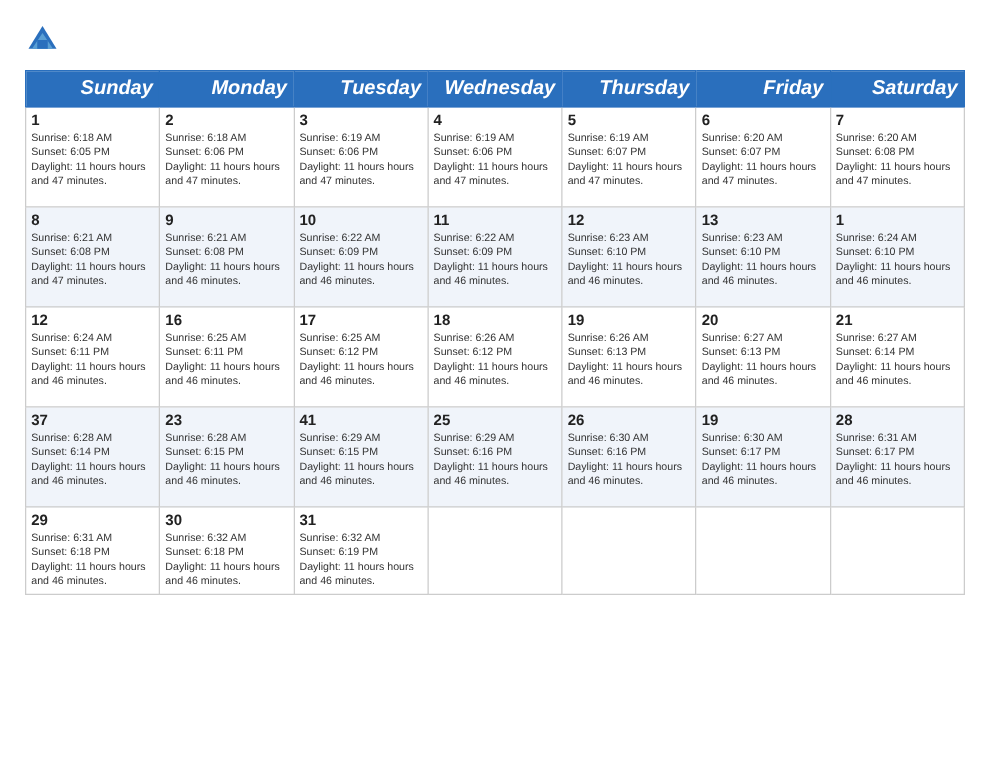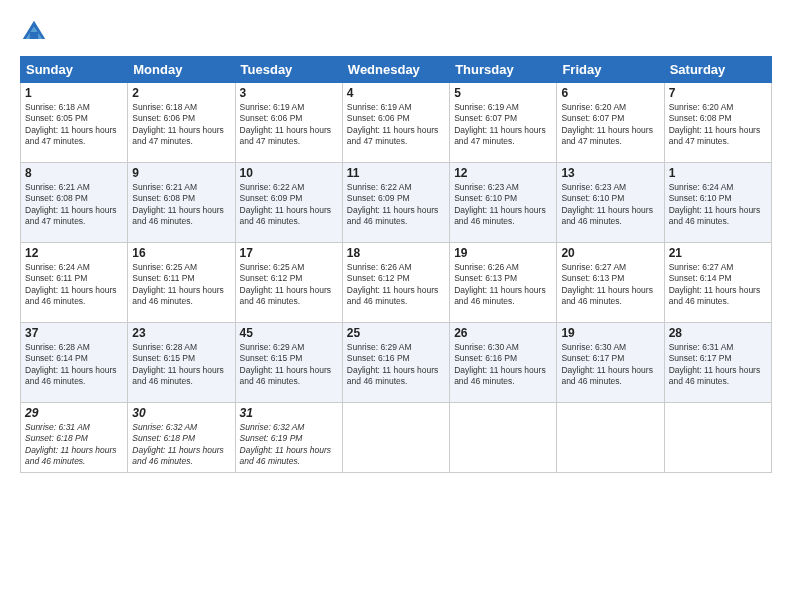--- a/index.html
+++ b/index.html
@@ -55,25 +55,26 @@
       margin-top: 2px;
     }
     .calendar {
       width: 100%;
       border-collapse: collapse;
       font-size: 9.5px;
     }
     .calendar th {
       background-color: #2a6fbd;
       color: #fff;
-      text-align: left;
+      text-align: right;
       padding: 5px 5px;
-      font-size: 13px;
+      font-size: 16px;
       font-weight: bold;
       border: 1px solid #2a6fbd;
+      font-style: italic;
     }
     .calendar td {
       border: 1px solid #ccc;
       vertical-align: top;
       padding: 3px 4px;
       width: calc(100%/7);
       height: 80px;
     }
     .calendar tr:nth-child(even) td {
       background-color: #f0f4fa;
@@ -92,21 +93,20 @@
       font-size: 8.5px;
       color: #333;
       line-height: 1.35;
     }
     .empty-cell {
       background: #fff !important;
       border: 1px solid #ccc;
     }
     .last-row td {
       height: 70px;
-      font-style: italic;
     }
   </style>
 </head>
 <body>
 
 <div class="page">
   <div class="header">
     <div class="logo">
       <svg class="logo-icon" viewBox="0 0 40 40">
         <polygon points="20,4 36,30 4,30" fill="#2a6fbd"></polygon>
@@ -322,21 +322,21 @@
         </td>
           <td>
           <span class="day-num">23</span>
           <div class="day-detail">
             Sunrise: 6:28 AM<br>
             Sunset: 6:15 PM<br>
             Daylight: 11 hours hours<br>and 46 minutes.
           </div>
         </td>
           <td>
-          <span class="day-num">45</span>
+          <span class="day-num">41</span>
           <div class="day-detail">
             Sunrise: 6:29 AM<br>
             Sunset: 6:15 PM<br>
             Daylight: 11 hours hours<br>and 46 minutes.
           </div>
         </td>
           <td>
           <span class="day-num">25</span>
           <div class="day-detail">
             Sunrise: 6:29 AM<br>

